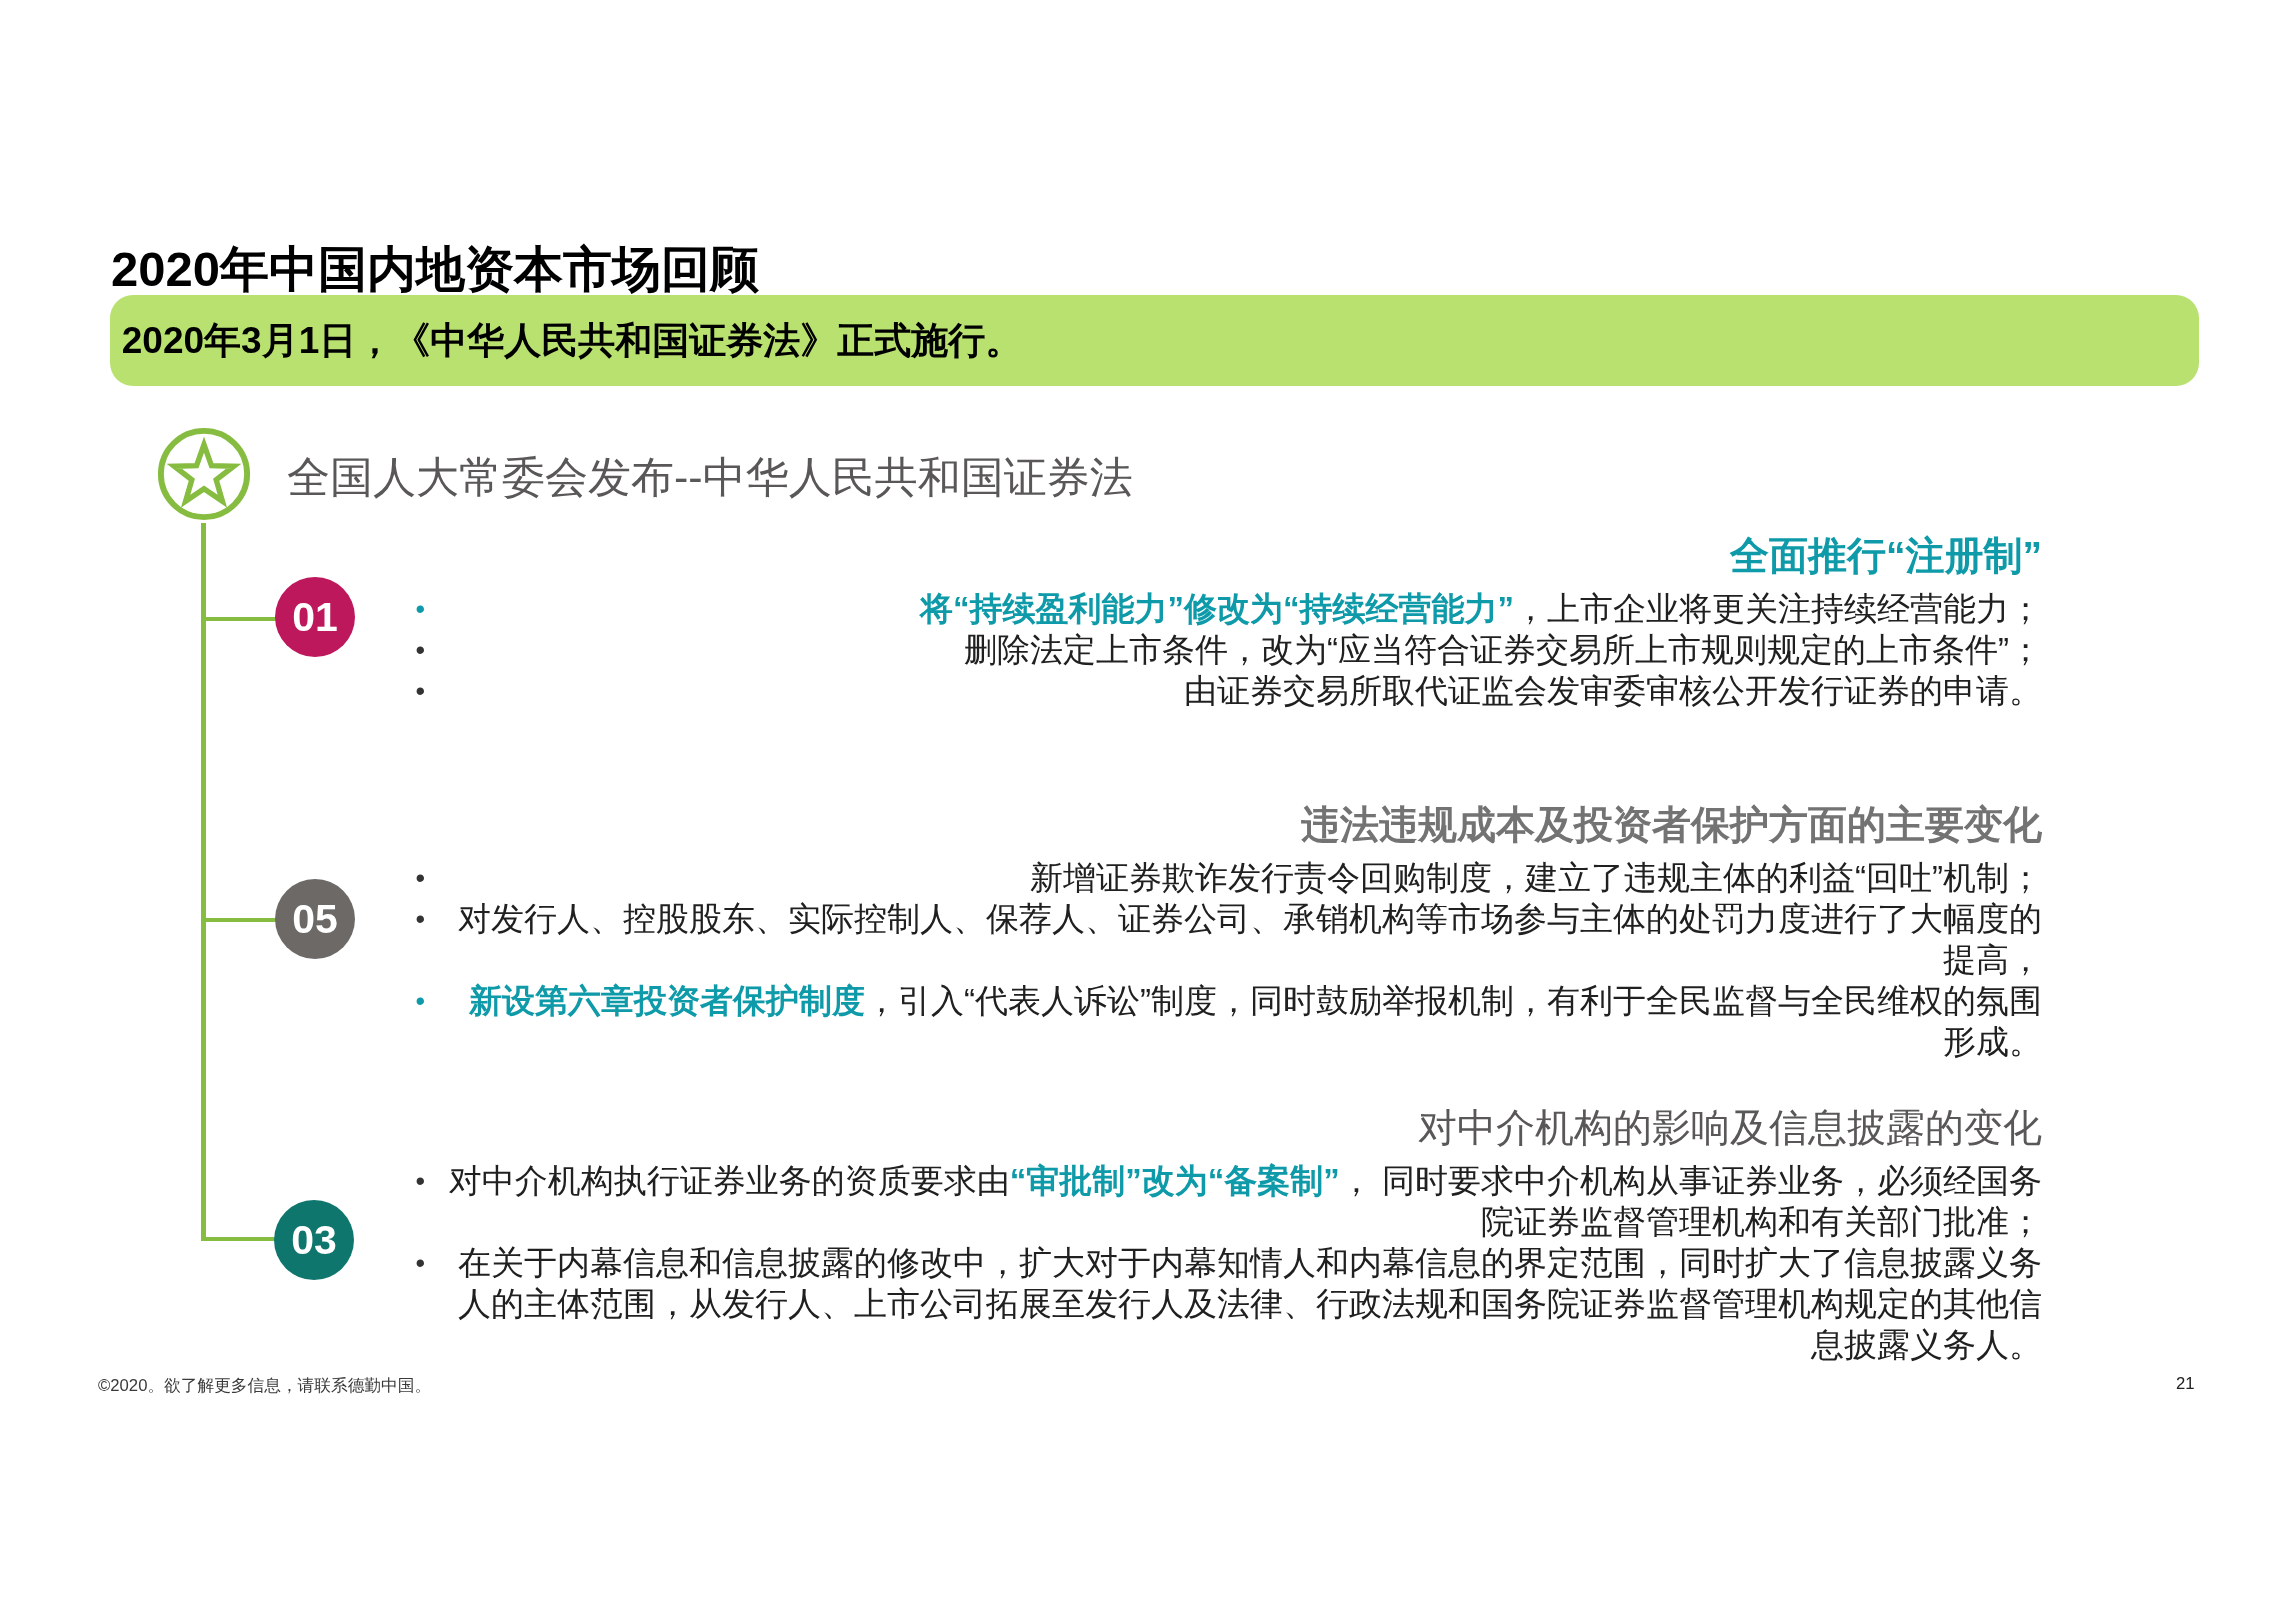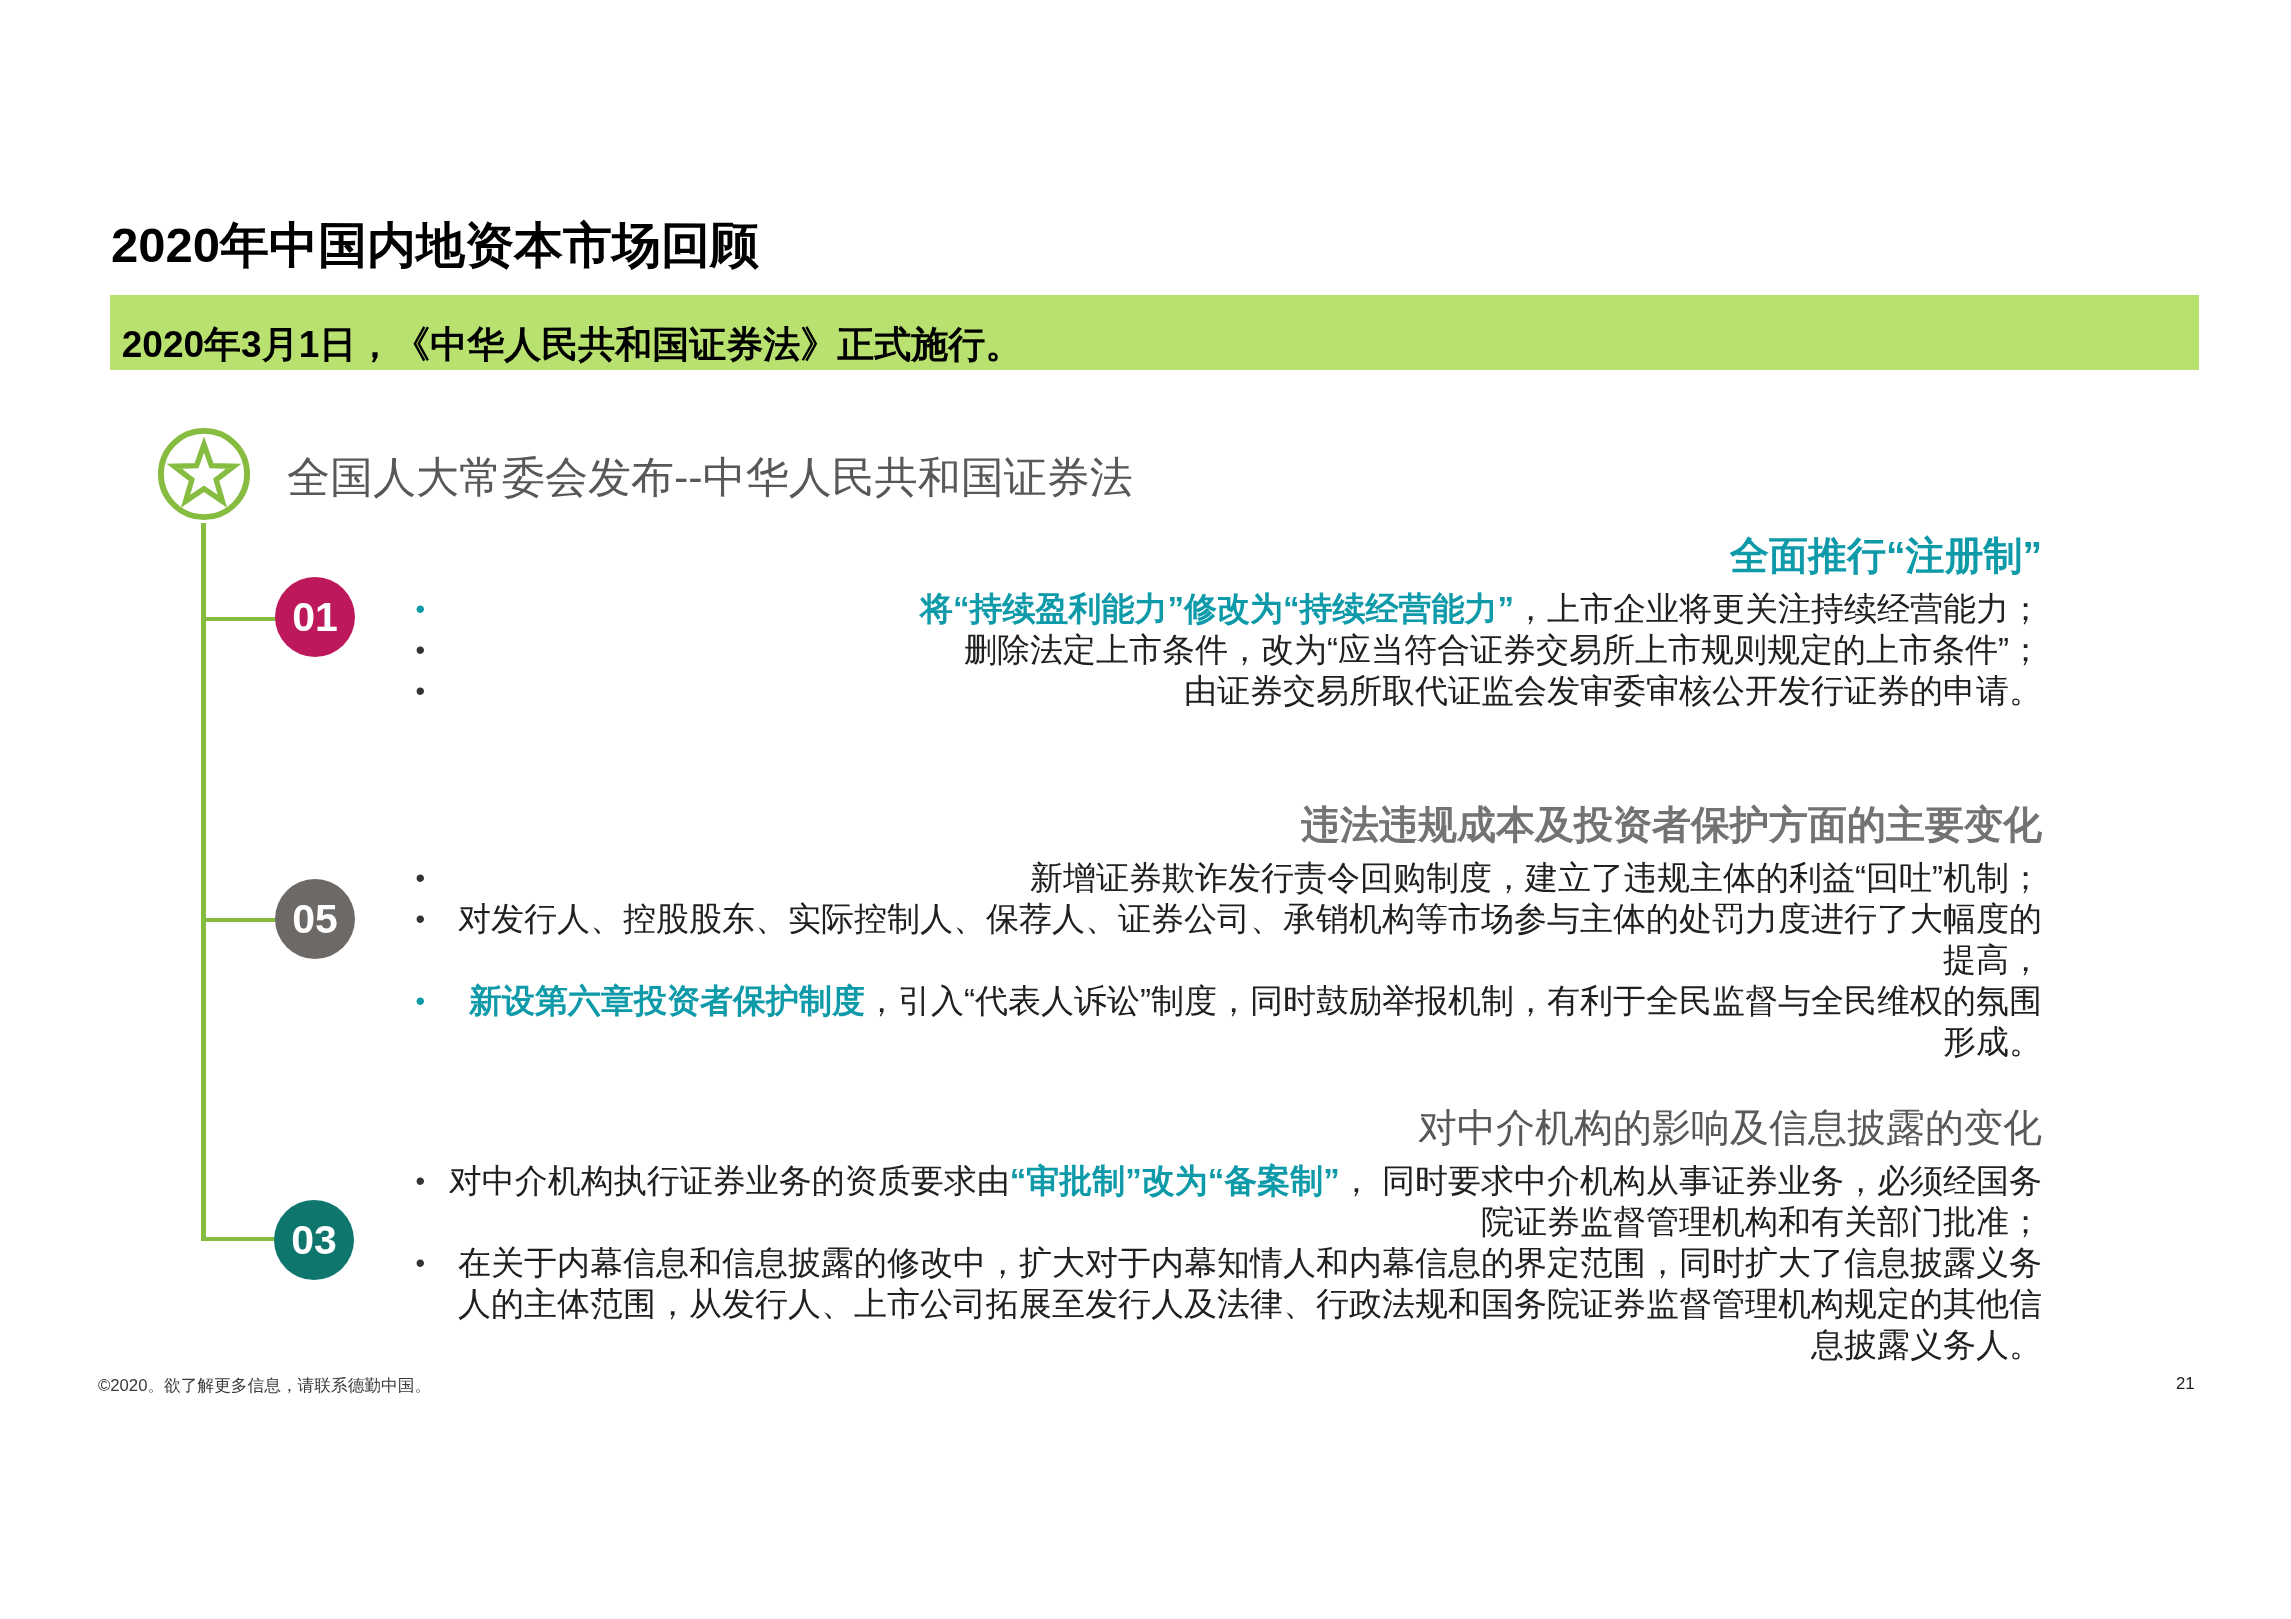--- a/index.html
+++ b/index.html
@@ -1,22 +1,22 @@
 <!DOCTYPE html>
 <html><head>
 <meta charset="utf-8">
 <style>
   html,body{margin:0;padding:0;background:#fff;}
   .slide{
     position:relative;width:2292px;height:1619px;background:#ffffff;
     font-family:"Liberation Sans","DejaVu Sans",sans-serif;overflow:hidden;
     --green:#86BC40;--teal:#0E9AA8;
   }
-  .title{position:absolute;left:111px;top:213px;font-size:49px;font-weight:700;color:#000;white-space:nowrap;}
-  .banner{position:absolute;left:110px;top:295px;width:2089px;height:75px;display:flex;align-items:flex-end;}
+  .title{position:absolute;left:111px;top:237px;font-size:49px;font-weight:700;color:#000;white-space:nowrap;}
+  .banner{position:absolute;left:110px;top:295px;width:2089px;height:91px;display:flex;align-items:center;border-radius:23px;}
   .banner-text{font-size:37px;font-weight:700;color:#000;padding-left:11.8px;white-space:nowrap;}
   .star-wrap{position:absolute;left:155px;top:425px;width:98px;height:98px;}
   .main-heading{position:absolute;left:287px;top:449px;font-size:43px;font-weight:400;color:#595757;white-space:nowrap;}
   .vline{position:absolute;left:201px;top:523px;width:4.9px;height:717px;background:var(--green);}
   .branch{position:absolute;height:3.9px;background:var(--green);}
   .branch-1{left:203px;top:617px;width:76px;}
   .branch-2{left:203px;top:918px;width:76px;}
   .branch-3{left:201px;top:1237px;width:78px;}
   .circle{position:absolute;width:80px;height:80px;border-radius:50%;color:#fff;font-size:41px;font-weight:700;
     display:flex;align-items:center;justify-content:center;}

